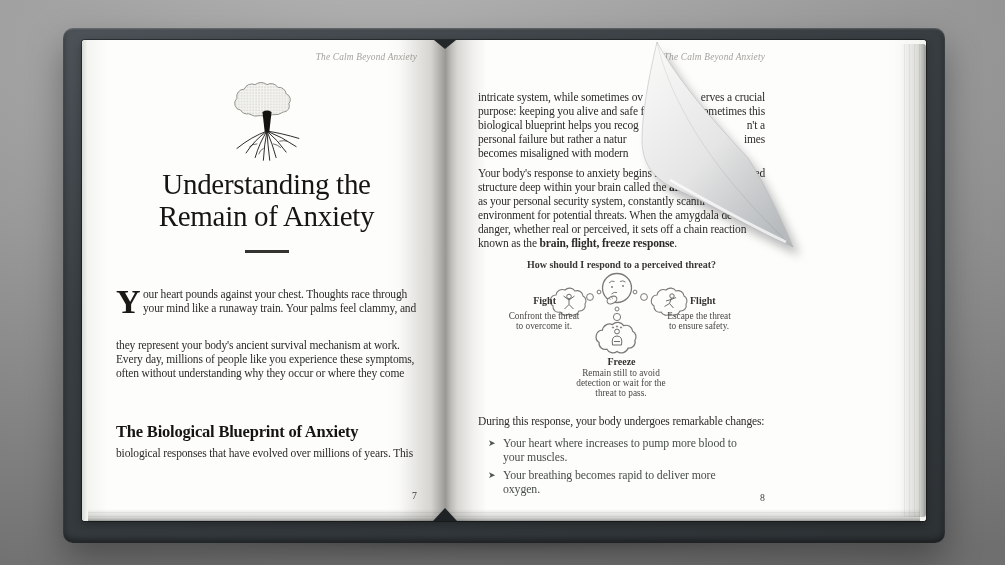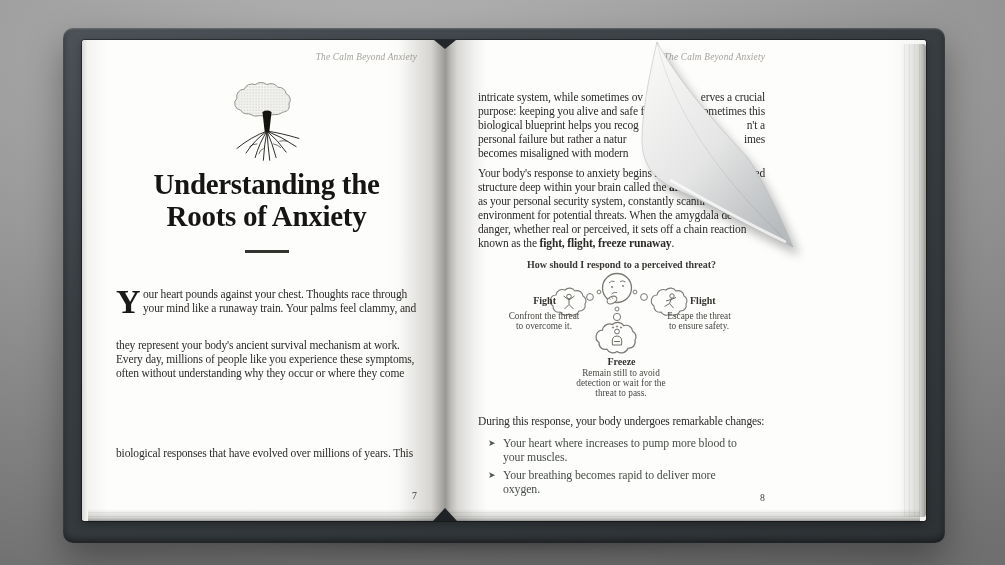--- a/index.html
+++ b/index.html
@@ -35,21 +35,21 @@
     clip-path:polygon(0 0,100% 0,50% 100%);}
   .notch-bottom{position:absolute;bottom:0;left:351px;width:24px;height:13px;background:#1e2224;
     clip-path:polygon(50% 0,0 100%,100% 100%);}
   .content{position:absolute;top:0;bottom:0;}
   .page-left .content{left:34px;width:301px;}
   .page-right .content{left:33px;width:287px;}
   .abs{position:absolute;}
   .running-header{width:100%;text-align:right;font-style:italic;font-size:9.3px;
     color:#a5a19b;letter-spacing:.2px;}
   .pagenum{width:100%;text-align:right;font-size:9.8px;color:#3c3a36;}
-  .title{width:100%;text-align:center;font-weight:bold;font-size:29px;line-height:32px;
+  .title{width:100%;text-align:center;font-weight:normal;font-size:29px;line-height:32px;
     color:#171513;letter-spacing:-.3px;}
   .divider{left:50%;transform:translateX(-50%);width:44px;height:3px;background:#35332f;}
   .bodytext{font-size:11.5px;line-height:14px;color:#2d2b28;letter-spacing:-.15px;}
   .ln{height:14px;white-space:nowrap;}
   .dropcap-wrap{padding-left:27px;position:relative;}
   .dropcap{position:absolute;left:0;top:1px;font-size:34px;line-height:28px;font-weight:bold;color:#1b1916;}
   .section-heading{font-weight:bold;font-size:16.5px;color:#161412;letter-spacing:-.2px;}
   .cline{display:flex;justify-content:space-between;height:14px;white-space:nowrap;
     font-size:11.5px;line-height:14px;color:#2d2b28;letter-spacing:-.15px;}
   .caption{width:100%;text-align:center;font-weight:bold;font-size:10px;color:#3a3834;}
@@ -100,37 +100,38 @@
                     <path d="M52,70 q5,1 8,4"></path>
                   <path d="M41,75 q-4,2 -5,6"></path>
                     <path d="M59,67 q4,-1 8,0"></path>
                 </g>
               </g>
             </svg>
           </div>
 
           <div class="abs title" style="top:128px;left:0">
             <div>Understanding the</div>
-            <div>Roots of Anxiety</div>
+            <div>Remain of Anxiety</div>
           </div>
 
           <div class="abs divider" style="top:210px"></div>
 
           <div class="abs bodytext dropcap-wrap" style="top:247px;left:0;width:301px">
             <span class="dropcap">Y</span>
             <div class="ln">our heart pounds against your chest. Thoughts race through</div>
             <div class="ln">your mind like a runaway train. Your palms feel clammy, and</div>
           </div>
 
           <div class="abs bodytext" style="top:298px;left:0;width:301px">
             <div class="ln">they represent your body's ancient survival mechanism at work.</div>
             <div class="ln">Every day, millions of people like you experience these symptoms,</div>
             <div class="ln">often without understanding why they occur or where they come</div>
           </div>
 
+          <div class="abs section-heading" style="top:382px;left:0">The Biological Blueprint of Anxiety</div>
 
           <div class="abs bodytext" style="top:406px;left:0;width:301px">
             <div class="ln">biological responses that have evolved over millions of years. This</div>
           </div>
 
           <div class="abs pagenum" style="top:450px">7</div>
         </div>
         <div class="gutter-shade-left"></div>
       </div>
 
@@ -176,21 +177,21 @@
             </div>
             <div class="cline">
               <span><span>environment for potential threats. When the amygdala de</span><b></b><span></span></span>
               <span></span>
             </div>
             <div class="cline">
               <span><span>danger, whether real or perceived, it sets off a chain reaction</span><b></b><span></span></span>
               <span></span>
             </div>
             <div class="cline">
-              <span><span>known as the </span><b>fight, flight, freeze runaway</b><span>.</span></span>
+              <span><span>known as the </span><b>brain, flight, freeze response</b><span>.</span></span>
               <span></span>
             </div>
           </div>
 
           <div class="abs diagram" style="top:232px">
             <svg width="287" height="132" viewBox="0 0 287 132" aria-hidden="true">
               <defs>
                 <path id="cloudp" d="M-16,4 A6,6 0 0 1 -13,-7 A6.5,6.5 0 0 1 -4,-12 A6.5,6.5 0 0 1 6,-11 A6,6 0 0 1 14,-6 A5.5,5.5 0 0 1 16,2 A5.5,5.5 0 0 1 10,9 A6.5,6.5 0 0 1 0,12 A6,6 0 0 1 -9,10 A5.5,5.5 0 0 1 -16,4 Z"></path>
               </defs>
 

